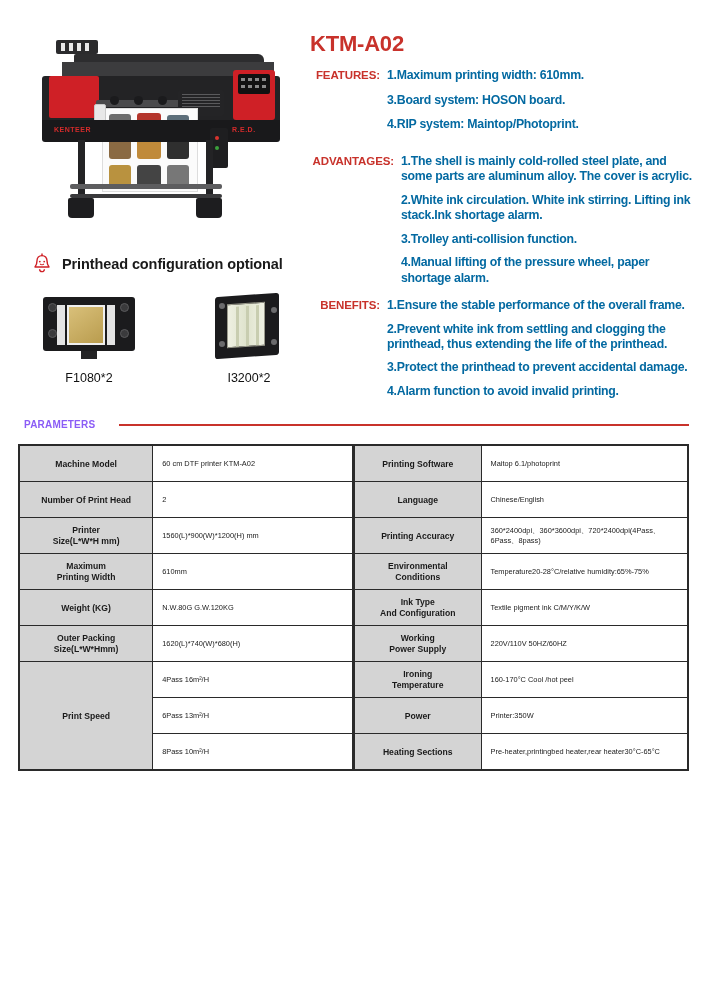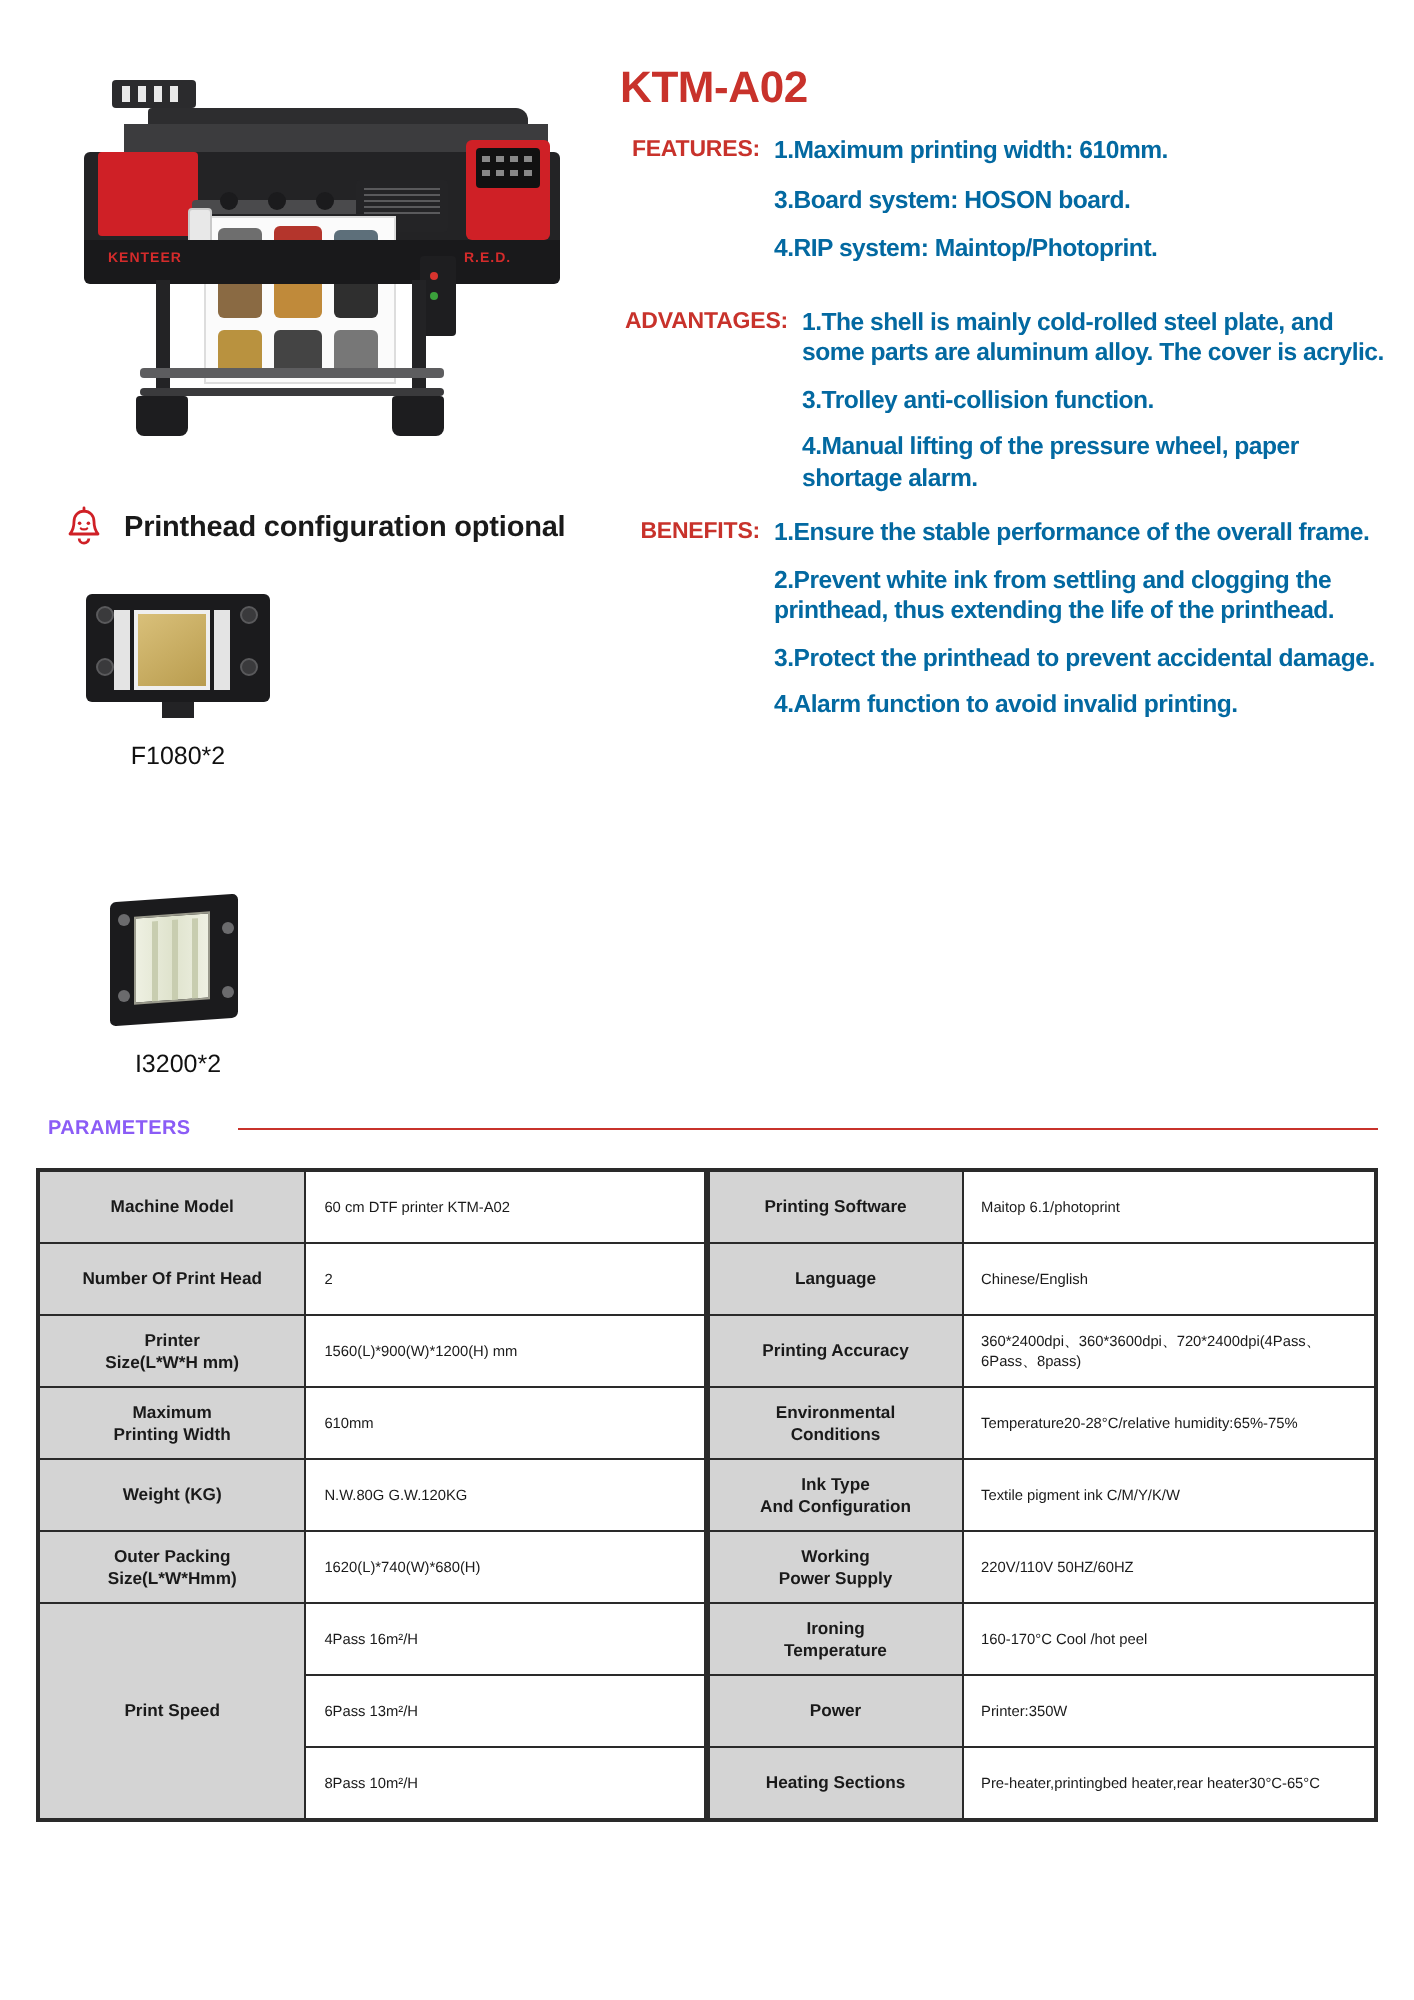--- a/index.html
+++ b/index.html
@@ -70,21 +70,21 @@
     background:#2b2b2d; border-radius:2px; }
   .pr-tower s { position:absolute; top:3px; width:4px; height:8px; background:#e9e9e9;
     text-decoration:none; }
   .gfx { position:absolute; border-radius:3px; }
 
   
   .ph-head { display:flex; align-items:center; gap:10px; margin:16px 0 0 18px; }
   .bell { width:20px; height:22px; flex:none; }
   .ph-head-txt { font-size:14.5px; font-weight:bold; color:#1a1a1a; letter-spacing:-.1px; }
 
-  .ph-row { display:flex; margin:18px 0 0 26px; gap:62px;flex-direction:column; }
+  .ph-row { display:flex; margin:18px 0 0 26px; gap:62px; }
   .ph-item { width:98px; text-align:center; }
   .ph-art { position:relative; width:96px; height:68px; margin:0 auto; }
   .ph-a-frame { position:absolute; inset:4px 2px 10px 2px; background:#1b1b1d;
     border-radius:3px; }
   .ph-a-gold { position:absolute; left:26px; top:12px; width:38px; height:40px;
     background:linear-gradient(145deg,#d9c07a,#b99c4e); border:2px solid #efefef; }
   .ph-a-sideL { position:absolute; left:16px; top:12px; width:8px; height:40px; background:#e4e4e4; }
   .ph-a-sideR { position:absolute; left:66px; top:12px; width:8px; height:40px; background:#e4e4e4; }
   .ph-a-hole { position:absolute; width:9px; height:9px; border-radius:50%;
     background:#3a3a3c; border:1px solid #5a5a5c; }
@@ -260,20 +260,21 @@
           <p>1.Maximum printing width: 610mm.</p>
           <p>3.Board system: HOSON board.</p>
           <p>4.RIP system: Maintop/Photoprint.</p>
         </div>
       </div>
 
       <div class="block" id="advantages-block">
         <div class="tag">ADVANTAGES:</div>
         <div class="items">
           <p>1.The shell is mainly cold-rolled steel plate, and some parts are aluminum alloy. The cover is acrylic.</p>
+          <p>2.White ink circulation. White ink stirring. Lifting ink stack.Ink shortage alarm.</p>
           <p>3.Trolley anti-collision function.</p>
           <p>4.Manual lifting of the pressure wheel, paper shortage alarm.</p>
         </div>
       </div>
 
       <div class="block" id="benefits-block">
         <div class="tag">BENEFITS:</div>
         <div class="items">
           <p>1.Ensure the stable performance of the overall frame.</p>
           <p>2.Prevent white ink from settling and clogging the printhead, thus extending the life of the printhead.</p>

